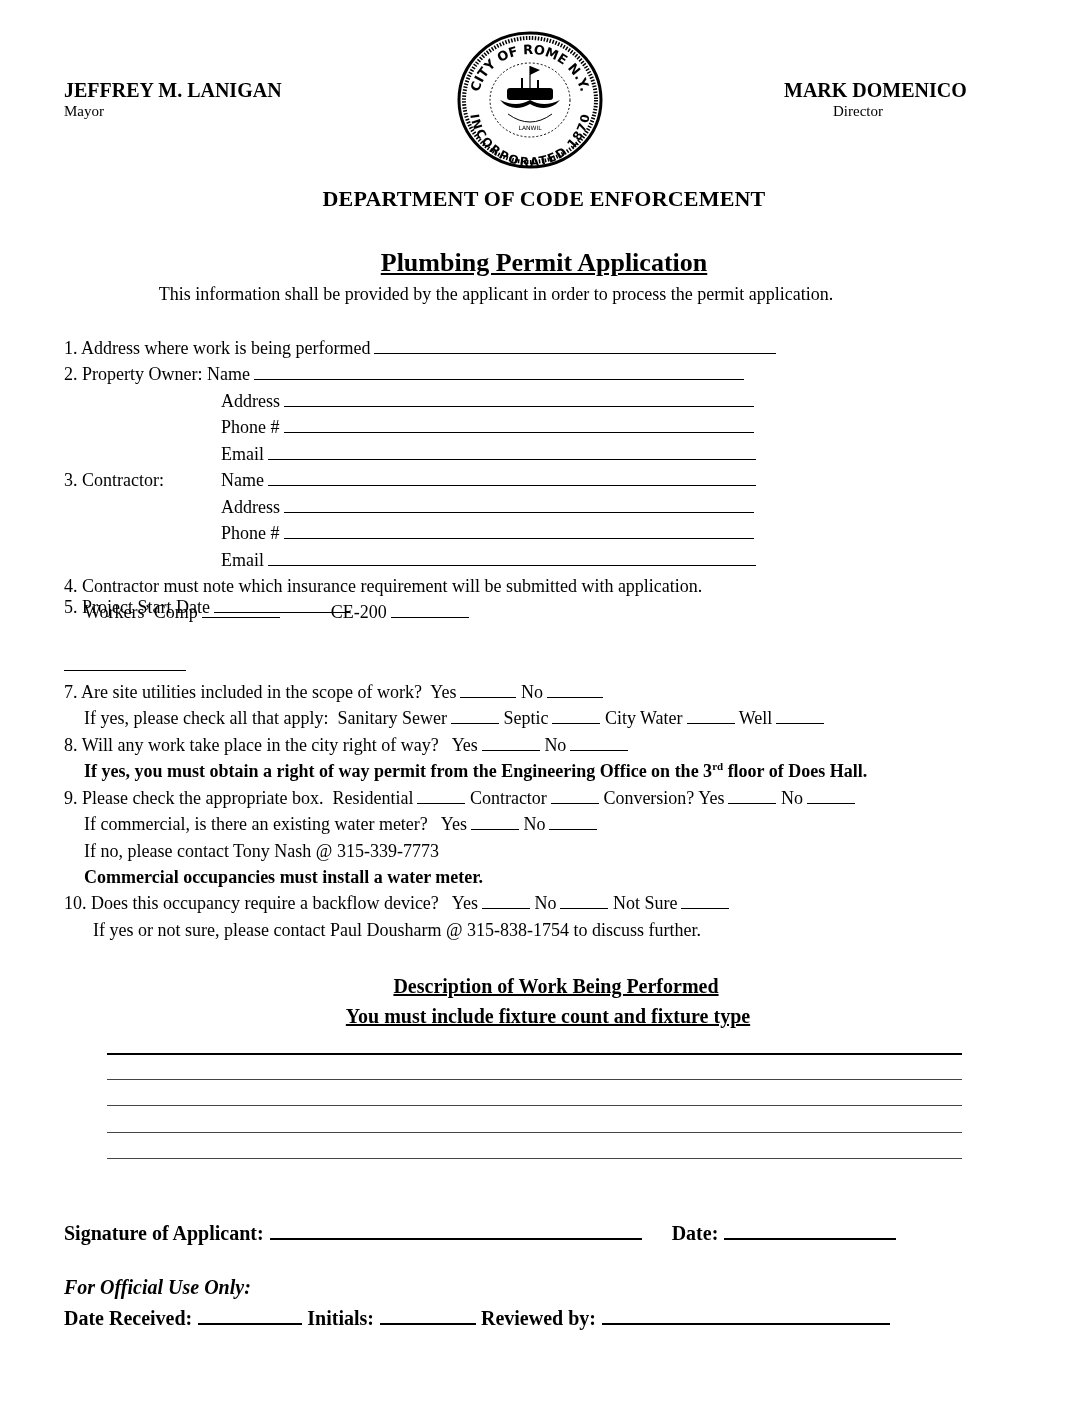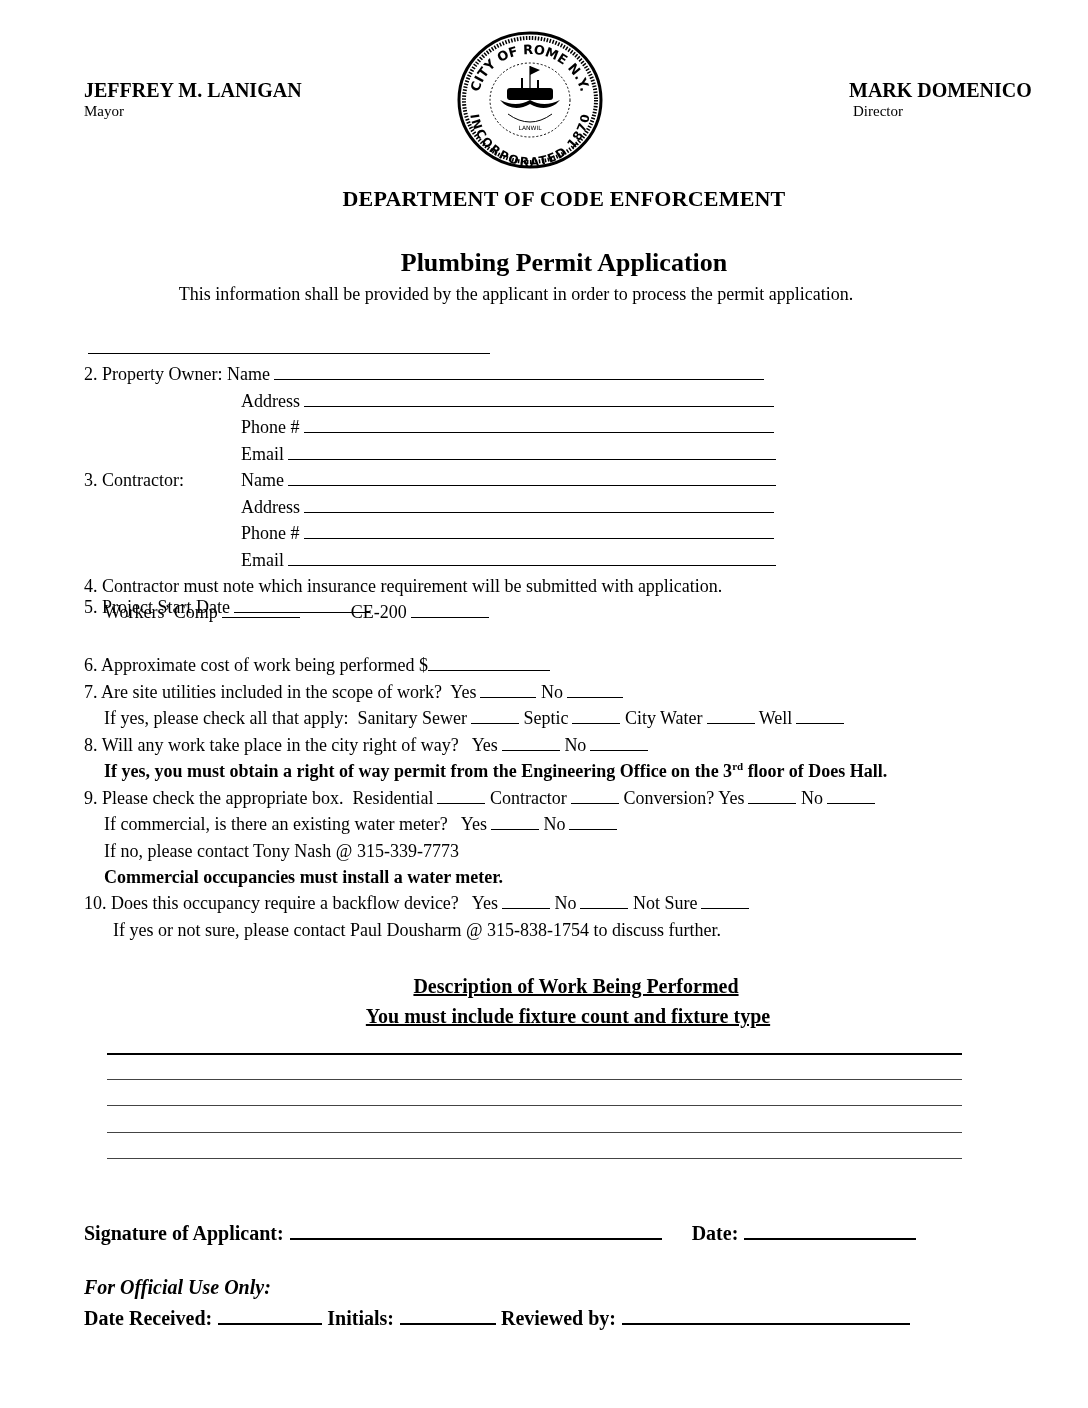--- a/index.html
+++ b/index.html
@@ -1,46 +1,46 @@
 <!DOCTYPE html>
 <html><head>
 <meta charset="utf-8">
 <style>
   html, body { margin: 0; padding: 0; background: #ffffff; }
   body {
     width: 1088px; height: 1408px; position: relative; overflow: hidden;
     font-family: "Liberation Serif", "DejaVu Serif", serif; color: #000;
   }
-  .abs { position: absolute; white-space: nowrap; margin-left: 20px; }
+  .abs { position: absolute; white-space: nowrap; }
   .t18 { font-size: 18px; line-height: 22px; }
   .bold { font-weight: bold; }
   .blank {
     display: inline-block; border-bottom: 1px solid #000; height: 16px;
     vertical-align: baseline; margin-left: 4px;
   }
   .hdr-name { font-size: 20px; font-weight: bold; }
   .hdr-title { font-size: 15px; }
   .dept { font-size: 22px; font-weight: bold; letter-spacing: 0.2px; }
-  .form-title { font-size: 26px; font-weight: bold; }
+  .form-title { font-size: 26px; font-weight: bold; text-decoration: underline; }
   .sub { font-size: 18px; }
   .sec-title { font-size: 20px; font-weight: bold; text-decoration: underline; padding-left: 12px; }
   .descline { position: absolute; left: 107px; width: 855px; border-bottom: 1px solid #444; height: 0; }
   .descline.first { border-bottom: 2px solid #000; }
   .sig { font-size: 20px; font-weight: bold; }
   .sig .blank { border-bottom: 2px solid #000; height: 18px; }
   .ital { font-style: italic; font-weight: bold; font-size: 20px; }
   sup { font-size: 11px; line-height: 0; }
   .seal { position: absolute; left: 456px; top: 30px; width: 148px; height: 140px; }
 </style>
 </head>
 <body>
 
 <div class="abs hdr-name" style="left:64px; top:79px;">JEFFREY M. LANIGAN</div>
 <div class="abs hdr-title" style="left:64px; top:103px;">Mayor</div>
-<div class="abs hdr-name" style="left:829px; top:79px;">MARK DOMENICO</div>
+<div class="abs hdr-name" style="left:784px; top:79px;">MARK DOMENICO</div>
 <div class="abs hdr-title" style="left:833px; top:103px;">Director</div>
 
 <svg class="seal" viewBox="0 0 148 140">
   <defs>
     <path id="sealTop" d="M 22 72 A 52 48 0 0 1 126 72"></path>
     <path id="sealBot" d="M 24 78 A 50 48 0 0 0 124 78"></path>
   </defs>
   <ellipse cx="74" cy="70" rx="71" ry="67" fill="none" stroke="#000" stroke-width="3"></ellipse>
   <ellipse cx="74" cy="70" rx="66" ry="62" fill="none" stroke="#000" stroke-width="4" stroke-dasharray="1.5 1.5"></ellipse>
   <ellipse cx="74" cy="70" rx="40" ry="37" fill="none" stroke="#000" stroke-width="1" stroke-dasharray="2 2"></ellipse>
@@ -58,21 +58,21 @@
   <path d="M74 36 L84 40 L74 45 Z" fill="#000"></path>
   <path d="M52 84 Q74 100 96 84" fill="none" stroke="#000" stroke-width="1"></path>
   <text x="74" y="100" font-size="6" text-anchor="middle" font-family="DejaVu Sans, sans-serif">LANWIL</text>
 </svg>
 
 <div class="abs dept" style="left:0; width:1088px; text-align:center; top:186px;">DEPARTMENT OF CODE ENFORCEMENT</div>
 <div class="abs form-title" style="left:0; width:1088px; text-align:center; top:248px;">Plumbing Permit Application</div>
 <div class="abs sub" style="left:0; width:992px; text-align:center; top:284px;">This information shall be provided by the applicant in order to process the permit application.</div>
 
 <div class="abs t18" style="left:64px; top:337px;">
-  <span class="blank" style="width:402px;"></span>
+  <span>1. Address where work is being performed</span><span class="blank" style="width:402px;"></span>
 </div>
 
 <div class="abs t18" style="left:64px; top:363px;">
   <span>2. Property Owner:</span>
   <span>Name</span><span class="blank" style="width:490px;"></span>
 </div>
 <div class="abs t18" style="left:221px; top:390px;">
   <span>Address</span><span class="blank" style="width:470px;"></span>
 </div>
 <div class="abs t18" style="left:221px; top:416px;">
@@ -101,21 +101,21 @@
   <span>Workers’ Comp</span><span class="blank" style="width:78px;"></span>
   <span style="display:inline-block; width:42px;"></span>
   <span>CE-200</span><span class="blank" style="width:78px;"></span>
 </div>
 
 <div class="abs t18" style="left:64px; top:596px;">
   <span>5. Project Start Date</span><span class="blank" style="width:136px;"></span>
 </div>
 
 <div class="abs t18" style="left:64px; top:654px;">
-  <span>6. Approximate cost of work being performed $</span><span class="blank" style="width:122px; margin-left:0;"></span>
+  <span class="blank" style="width:122px; margin-left:0;"></span>
 </div>
 
 <div class="abs t18" style="left:64px; top:681px;">
   <span>7. Are site utilities included in the scope of work?</span>&nbsp;
   <span>Yes</span><span class="blank" style="width:56px;"></span>
   <span>No</span><span class="blank" style="width:56px;"></span>
 </div>
 <div class="abs t18" style="left:84px; top:707px;">
   <span>If yes, please check all that apply:</span>&nbsp;
   <span>Sanitary Sewer</span><span class="blank" style="width:48px;"></span>

